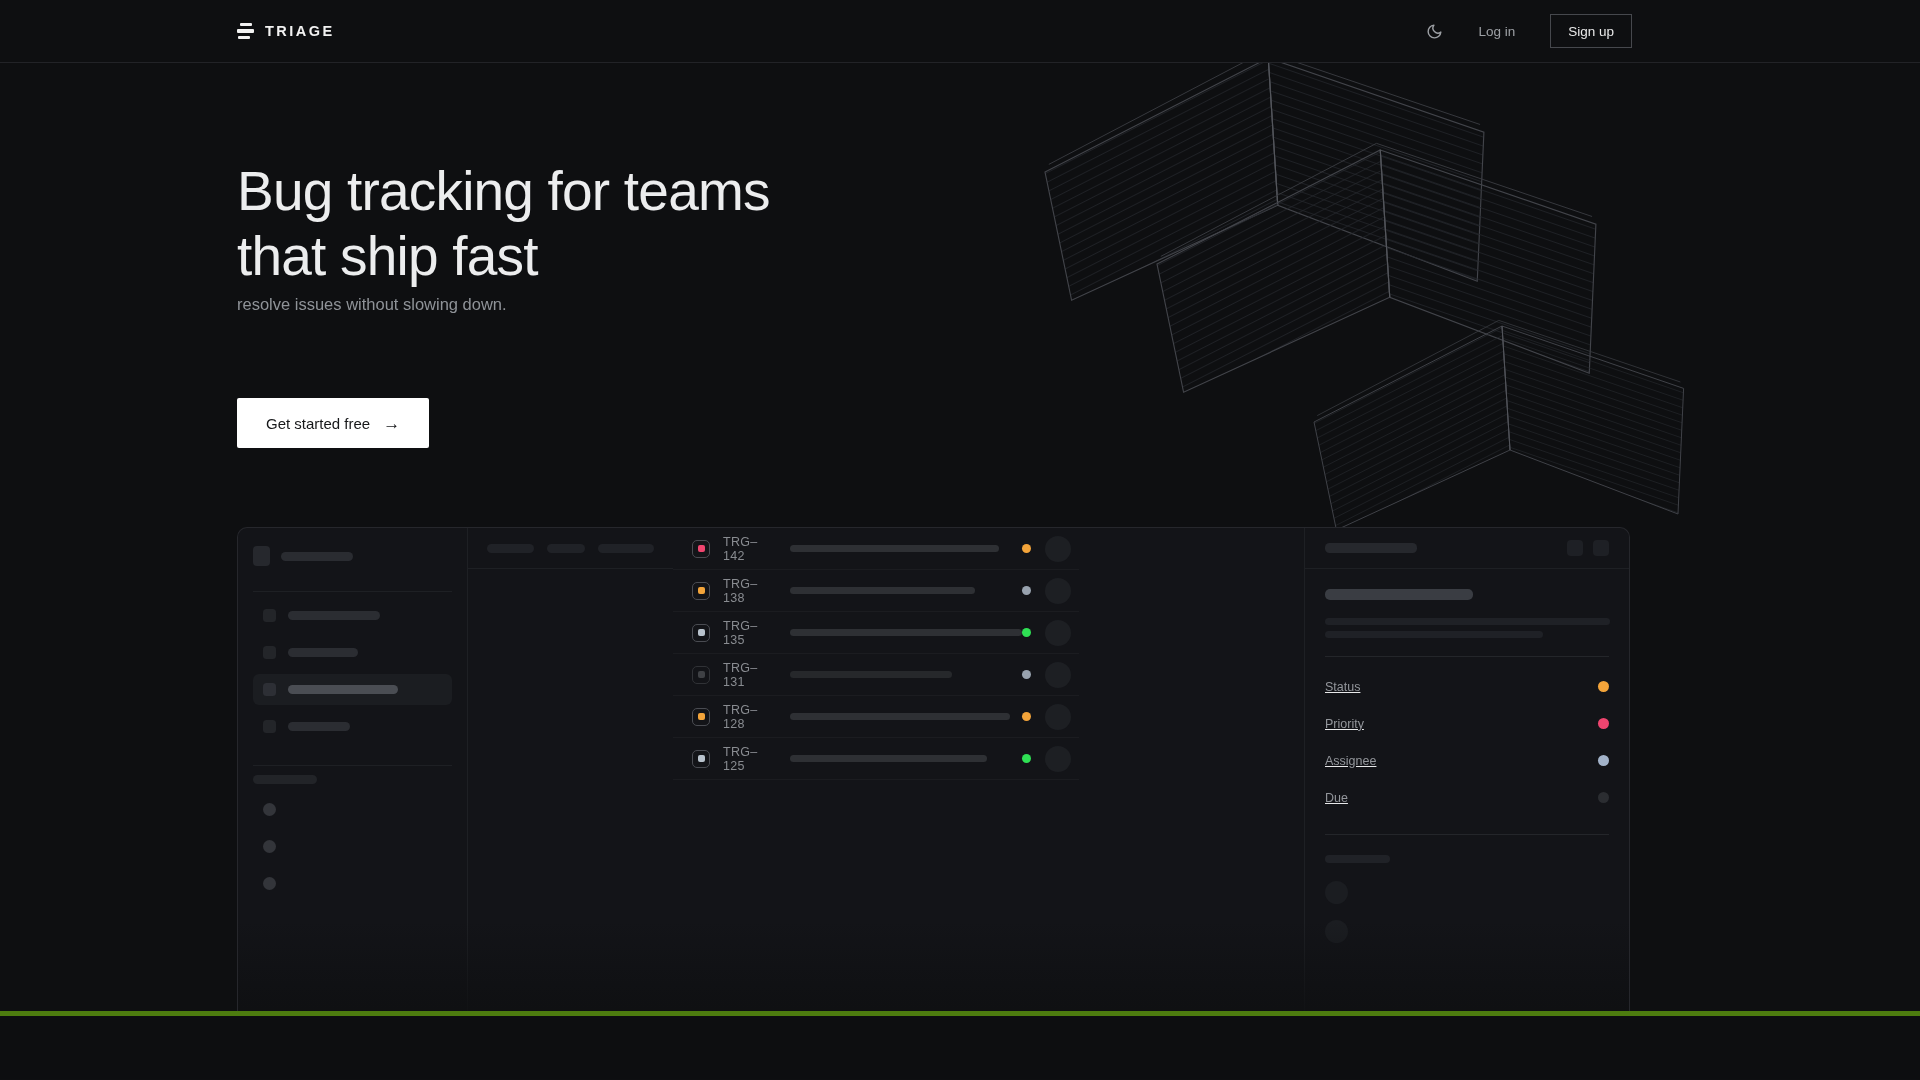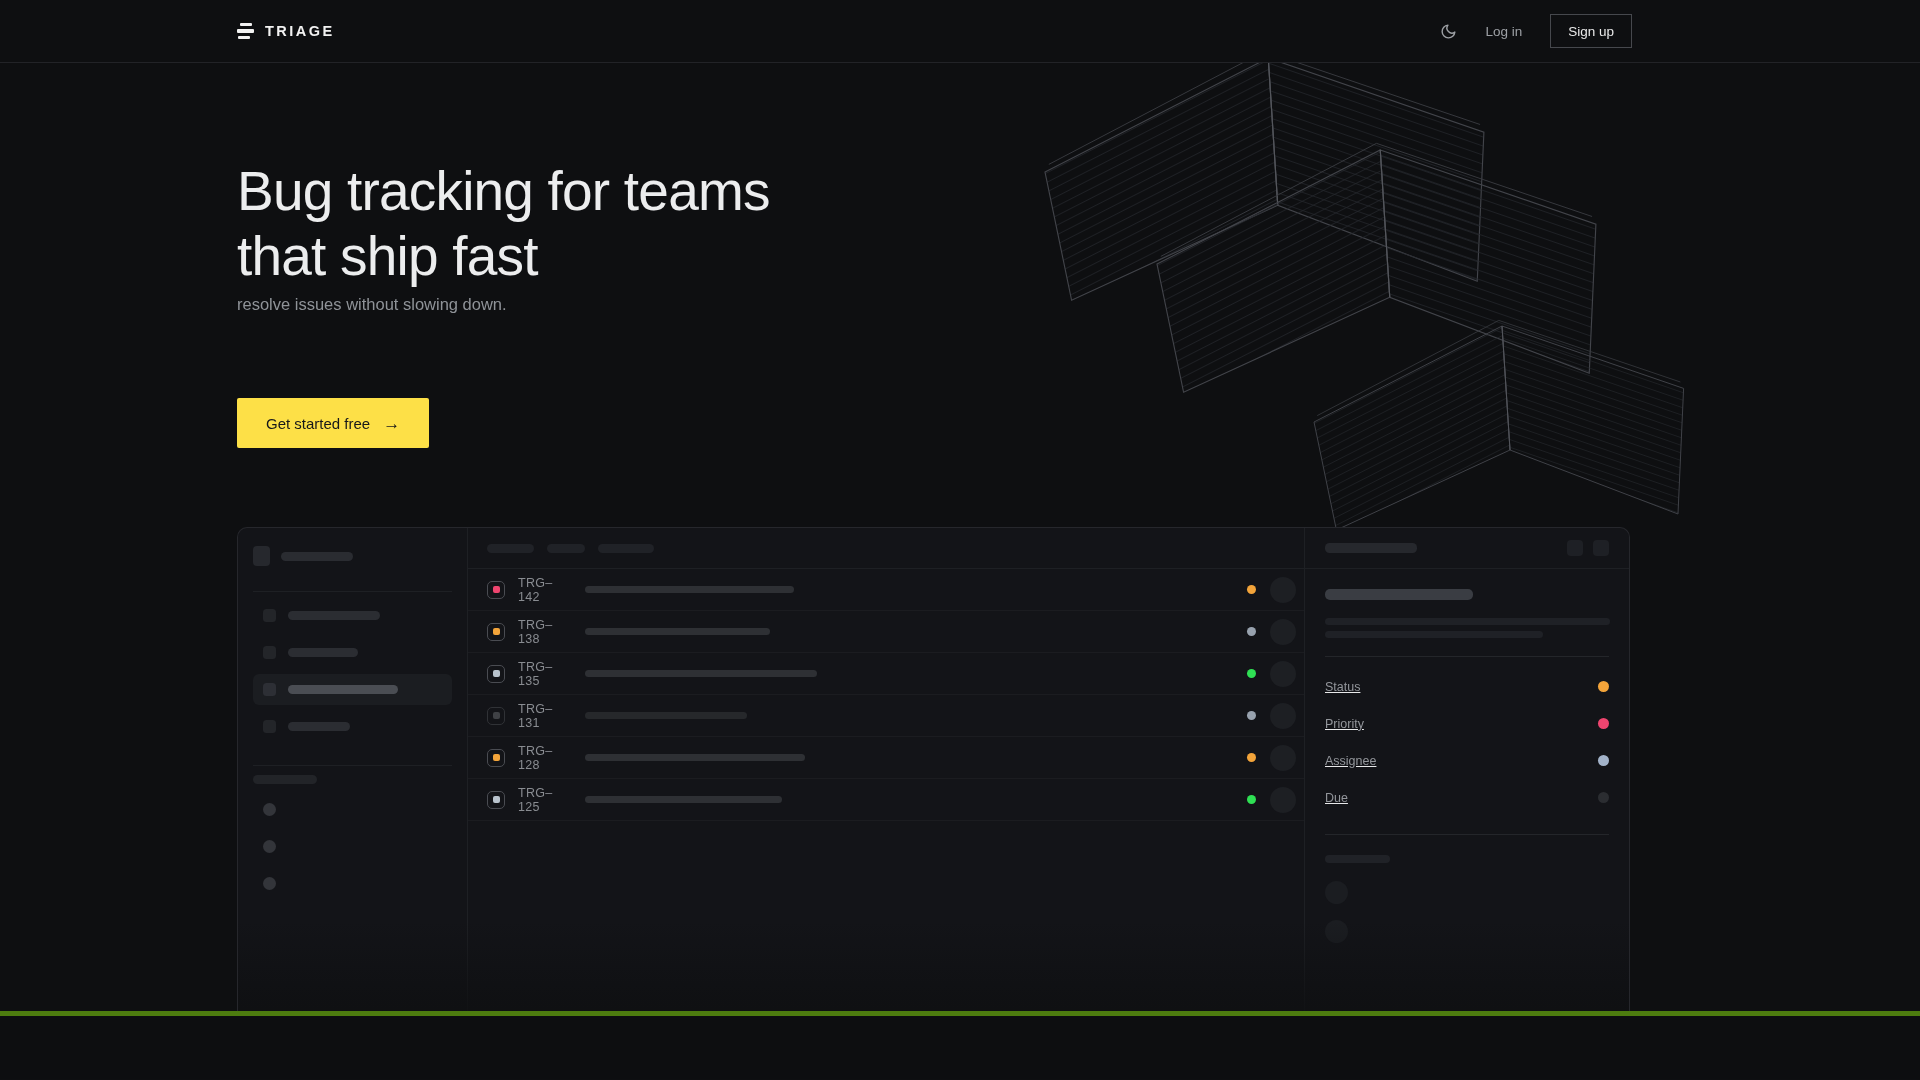--- a/index.html
+++ b/index.html
@@ -19,21 +19,21 @@
     position:relative; z-index:5;
     background:#0e0f11;
   }
   .brand { display:flex; align-items:center; gap:11px; cursor:pointer; }
   .brand-glyph { width:17px; height:16px; display:flex; flex-direction:column; justify-content:space-between; }
   .brand-glyph i { display:block; height:3.2px; border-radius:1px; background:#f2f2f2; }
   .brand-glyph i:nth-child(1){ width:12px; margin-left:3px; }
   .brand-glyph i:nth-child(2){ width:17px; }
   .brand-glyph i:nth-child(3){ width:12px; margin-left:1px; }
   .brand-name { font-size:14.5px; font-weight:700; letter-spacing:2.5px; color:#f2f2f2; }
-  .nav-right { margin-left:auto; display:flex; align-items:center; }
+  .nav-right { margin-left:auto; display:flex; align-items:center;gap:7px; }
   .theme-btn { background:none; border:none; cursor:pointer; width:30px; height:30px;
     display:flex; align-items:center; justify-content:center; margin-right:22px; }
   .login { font-size:13.5px; color:#9da0a5; margin-right:28px; cursor:pointer; text-decoration:none; }
   .signup {
     font-size:13.5px; color:#e9e9e9; background:transparent;
     border:1px solid #46484d; border-radius:0;
     padding:0 17px; height:34px; cursor:pointer;
     font-family:"Liberation Sans", sans-serif;
   }
 
@@ -47,21 +47,21 @@
   }
   .hero-title span { display:block; }
   .hero-sub {
     position:absolute; left:237px; top:226px; z-index:1;
     font-size:16.5px; line-height:30.5px; color:#8f9398; font-weight:400;
   }
   .hero-sub span { display:block; }
   .cta {
     position:absolute; left:237px; top:335px; z-index:1;
     height:50px; padding:0 29px;
-    background:#fde047; color:#17181a;
+    background:#ffffff; color:#17181a;
     border:none; border-radius:2px; cursor:pointer;
     font-size:15px; font-weight:500; font-family:"Liberation Sans", sans-serif;
     display:flex; align-items:center; gap:13px;
   }
   .cta .arrow { font-size:17px; line-height:1; }
 
   
   .card {
     position:absolute; left:237px; top:464px; z-index:2;
     width:1393px; height:489px;
@@ -86,21 +86,21 @@
   .snav { height:31px; display:flex; align-items:center; gap:12px; padding:0 10px; border-radius:6px; margin-bottom:6px; }
   .snav .ic { width:13px; height:13px; border-radius:3.5px; background:#232529; flex:none; }
   .snav .skel { background:#2b2d32; }
   .snav.sel { background:#1b1d21; }
   .snav.sel .ic { background:#2d2f35; }
   .snav.sel .skel { background:#4a4d53; }
   .side-label { margin-top:9px; background:#222428; height:9px; }
   .sdot { width:13px; height:13px; border-radius:50%; background:#33353a; margin-left:10px; }
 
   
-  .m-list { flex:1; display:flex; flex-direction:column; min-width:0; }
+  .m-list { flex:1; display:flex; flex-direction:row; min-width:0; }
   .list-head { height:41px; flex:none; border-bottom:1px solid #1e2024;
     display:flex; align-items:center; gap:13px; padding:0 19px; }
   .pill { height:9px; border-radius:4.5px; background:#202227; }
   .irow { height:42px; flex:none; display:flex; align-items:center;
     border-bottom:1px solid #1b1c20; padding:0 8px 0 19px; }
   .irow.sel {
     background-color:#17181c;
     background-image:repeating-linear-gradient(135deg, #222328 0 1px, transparent 1px 9px);
   }
   .iicon { width:18px; height:18px; border-radius:5px; border:1.5px solid #4a4c52;

